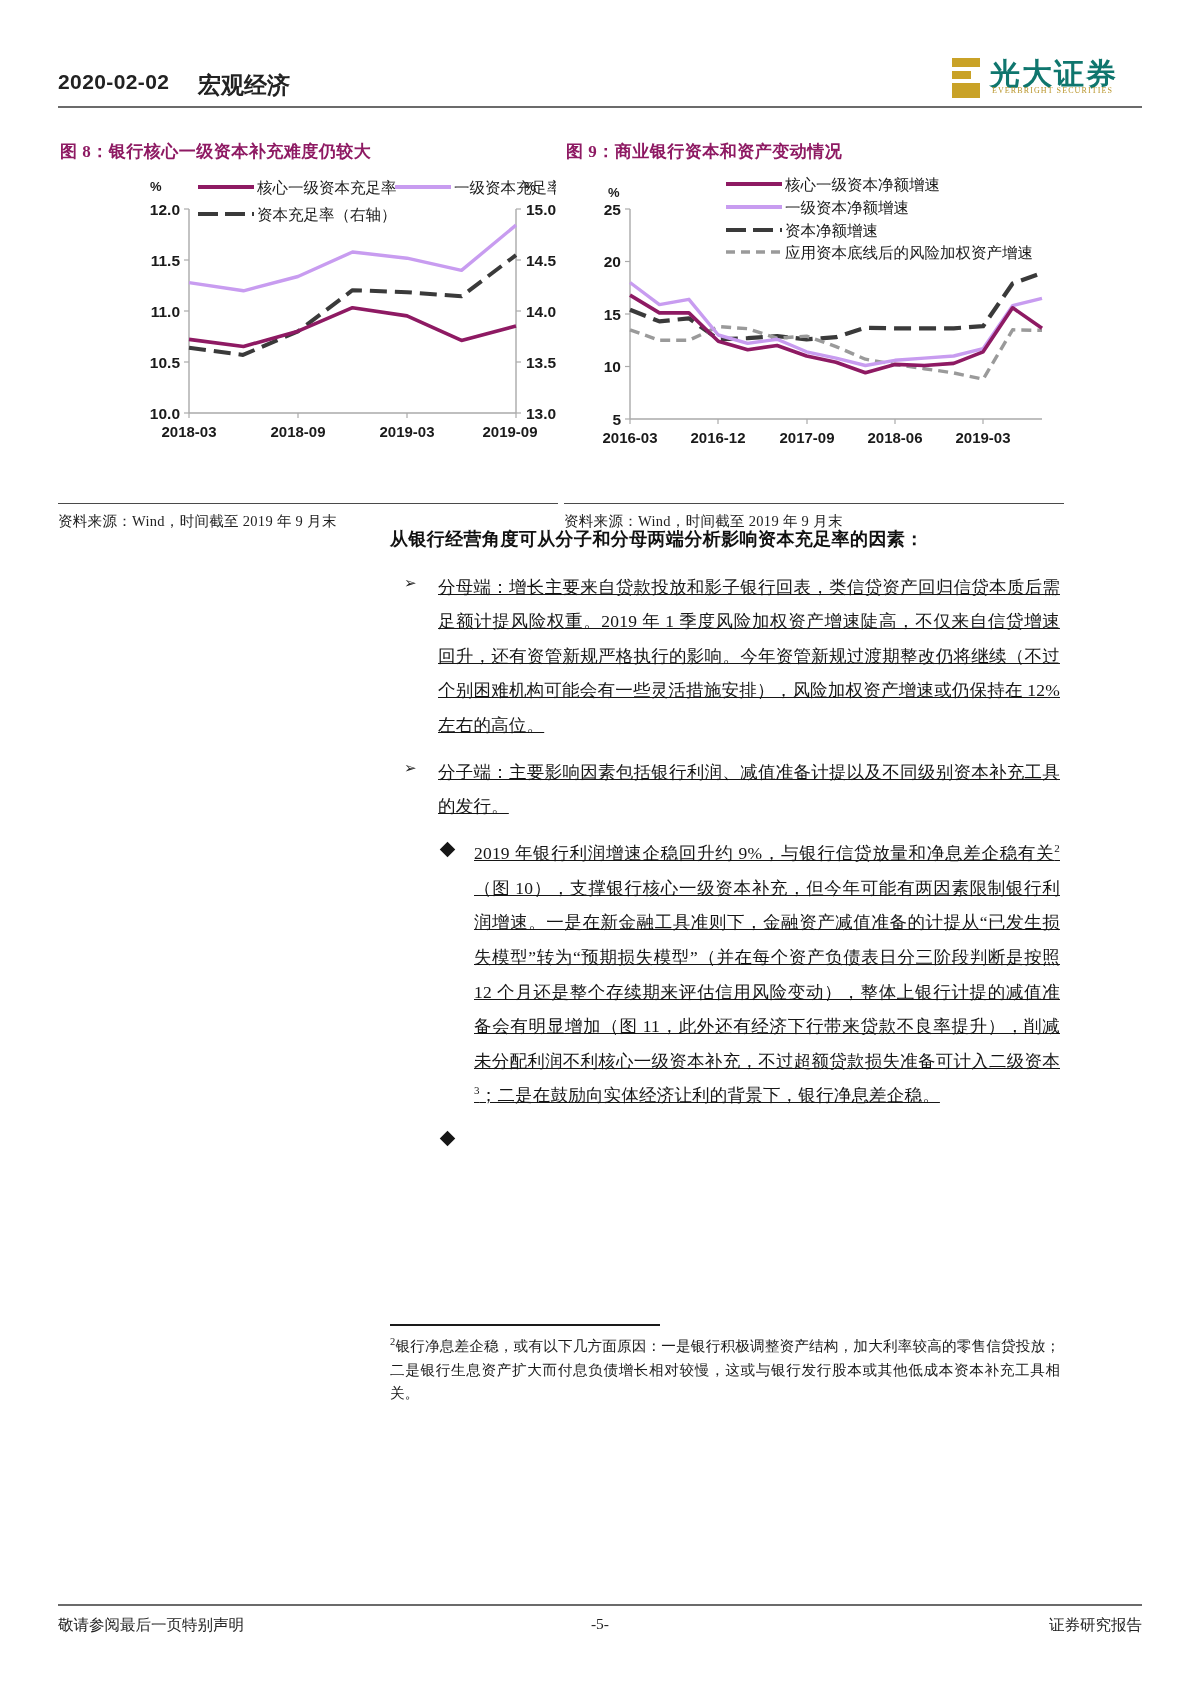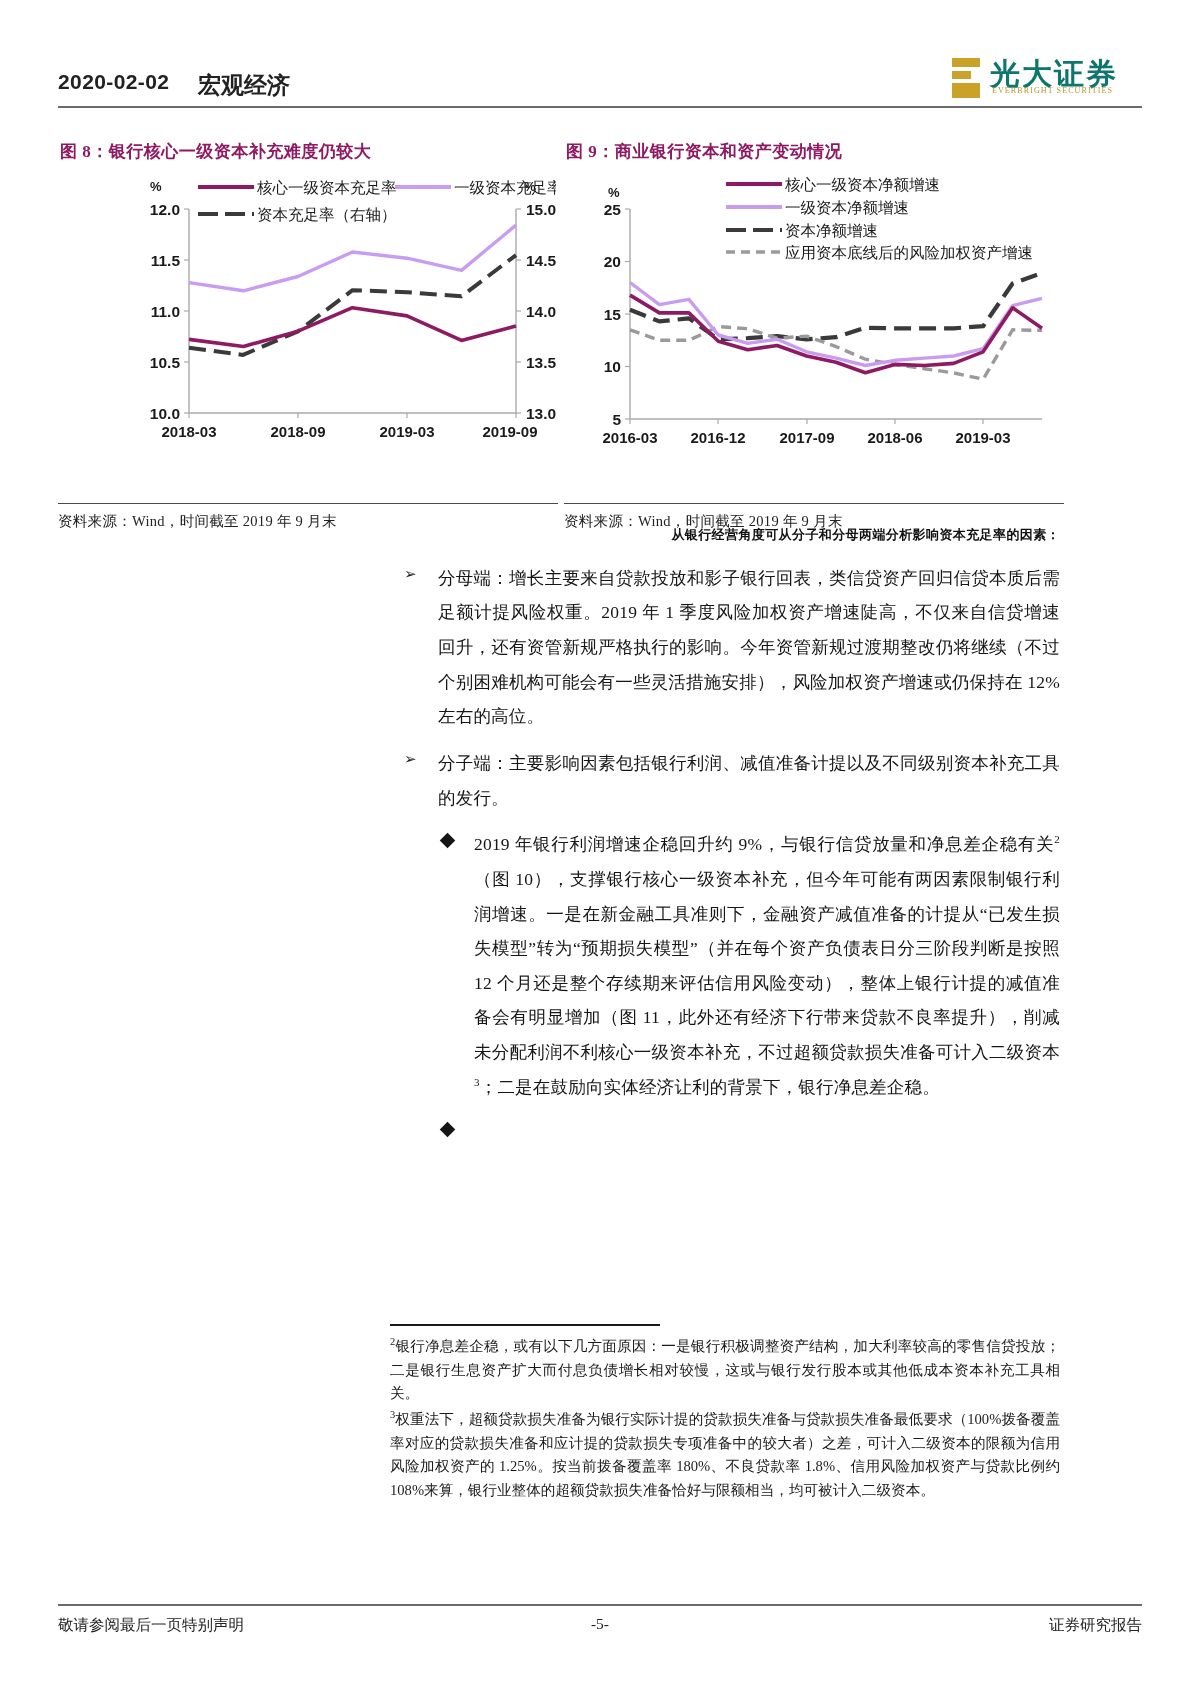--- a/index.html
+++ b/index.html
@@ -49,29 +49,29 @@
   .fig-box{position:relative;width:498px;height:330px;}
   .fig-src{
     margin-top:4px;padding-top:8px;border-top:1.6px solid #4a4a4a;
     font-size:14.5px;color:#222;letter-spacing:.3px;
   }
   .chart-svg{display:block;}
 
   
   .body{position:absolute;left:390px;top:524px;width:670px;}
   .lead{
-    font-size:13px;font-weight:700;line-height:1.75;letter-spacing:.4px;
-    margin:0 0 14px 0;color:#111;text-align:right;
+    font-size:18px;font-weight:700;line-height:1.75;letter-spacing:.4px;
+    margin:0 0 14px 0;color:#111;
   }
   .bullet{position:relative;padding-left:48px;margin-bottom:12px;}
   .bullet .mk{
     position:absolute;left:14px;top:4px;font-size:15px;color:#222;
   }
   .ptxt{
-    font-size:17.5px;line-height:1.98;text-align:justify;letter-spacing:.2px;margin:0;color:#161616;
+    font-size:17.5px;line-height:1.98;text-align:justify;letter-spacing:.2px;margin:0;color:#161616;text-decoration:underline;
   }
   .sub{position:relative;padding-left:84px;margin-bottom:12px;}
   .sub .dia{
     position:absolute;left:52px;top:8px;width:11px;height:11px;background:#161616;
     transform:rotate(45deg);
   }
   sup{font-size:11px;vertical-align:super;line-height:0;}
 
   
   .fn-wrap{position:absolute;left:390px;top:1324px;width:670px;}
@@ -267,21 +267,20 @@
     </div>
 
     <div class="sub">
       <span class="dia"></span>
     </div>
   </div>
 
   <div class="fn-wrap">
     <div class="fn-rule"></div>
     <p class="fn"><span class="num">2</span><span>银行净息差企稳，或有以下几方面原因：一是银行积极调整资产结构，加大利率较高的零售信贷投放；二是银行生息资产扩大而付息负债增长相对较慢，这或与银行发行股本或其他低成本资本补充工具相关。</span></p>
-    <p class="fn"><span class="num">3</span><span>权重法下，超额贷款损失准备为银行实际计提的贷款损失准备与贷款损失准备最低要求（100%拨备覆盖率对应的贷款损失准备和应计提的贷款损失专项准备中的较大者）之差，可计入二级资本的限额为信用风险加权资产的 1.25%。按当前拨备覆盖率 180%、不良贷款率 1.8%、信用风险加权资产与贷款比例约 108%来算，银行业整体的超额贷款损失准备恰好与限额相当，均可被计入二级资本。</span></p>
   </div>
 
   <div class="footer">
     <div class="ft-rule"></div>
     <div class="ft-row">
       <span class="ft-left">敬请参阅最后一页特别声明</span>
       <span class="ft-mid">-5-</span>
       <span class="ft-right">证券研究报告</span>
     </div>
   </div>

